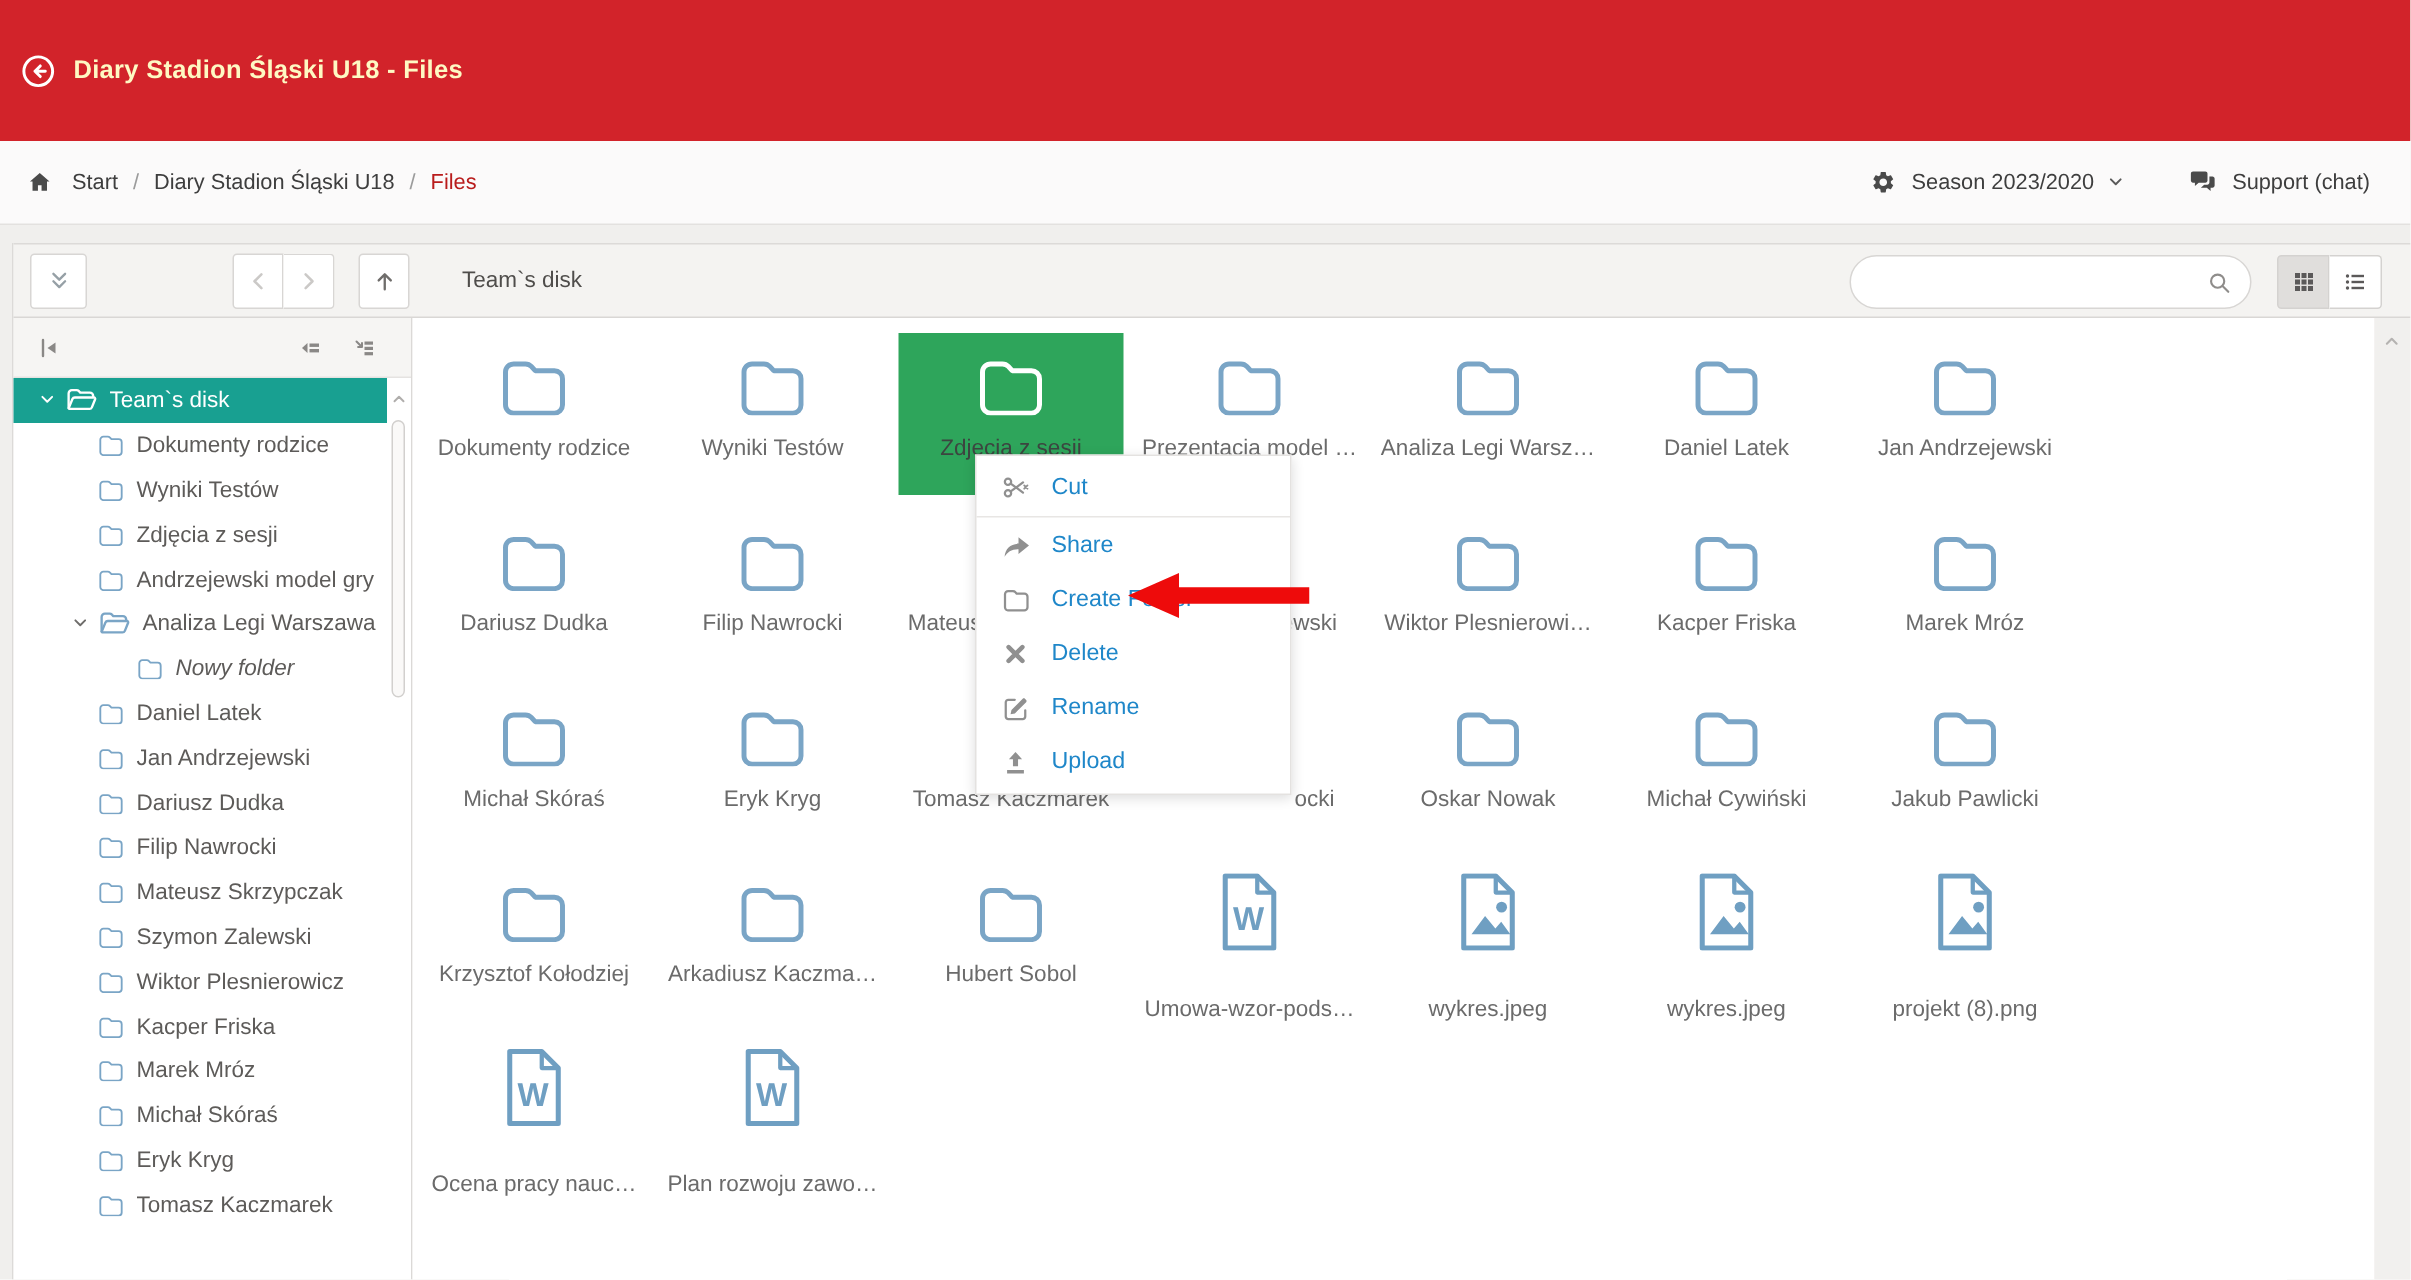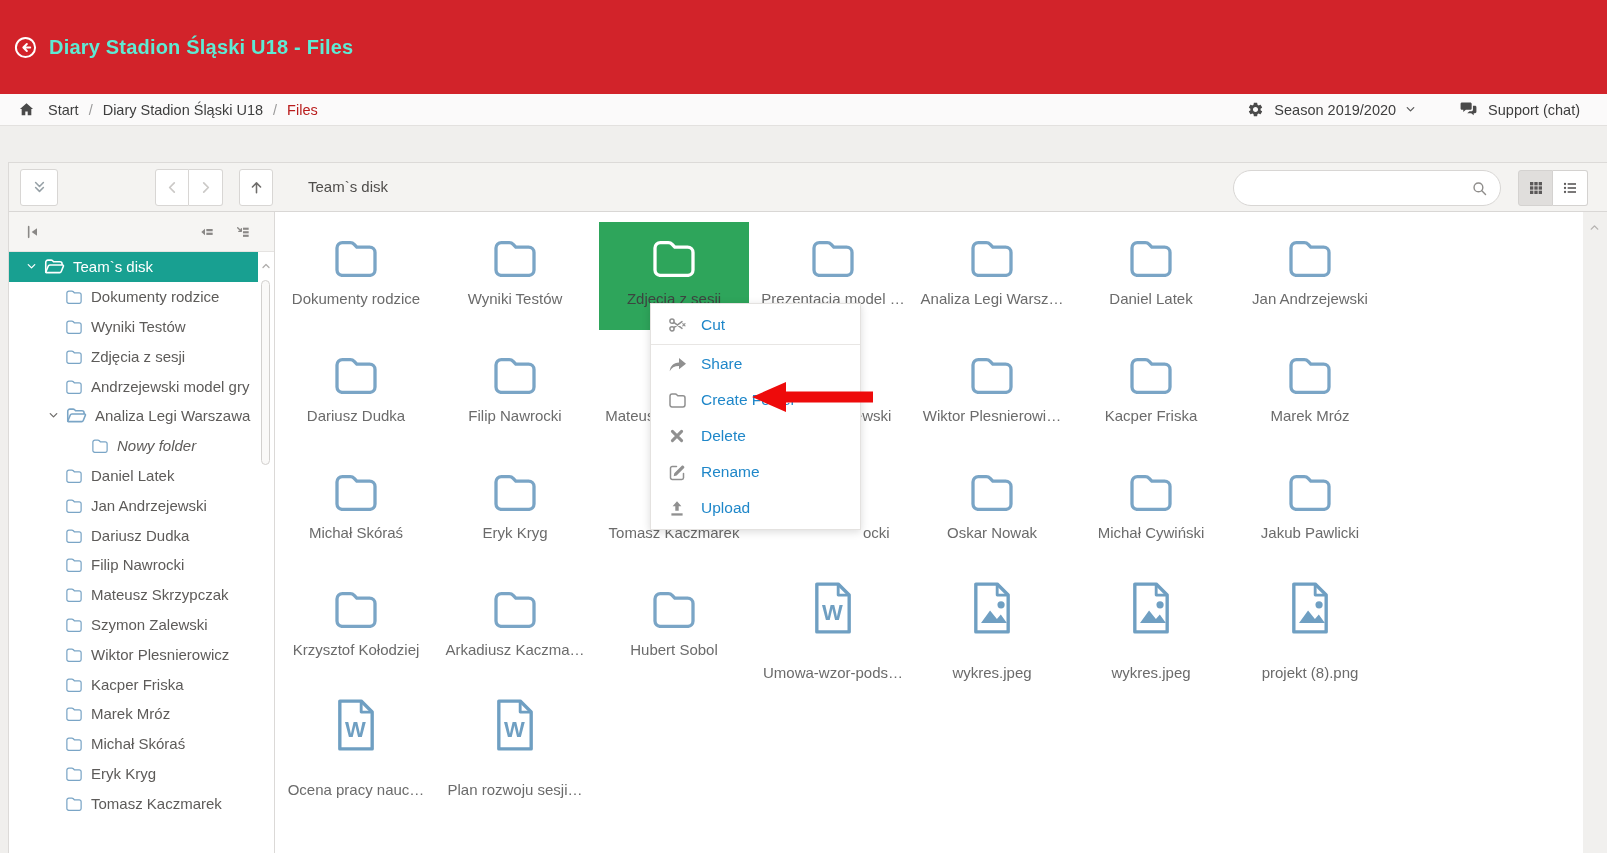--- a/index.html
+++ b/index.html
@@ -8,24 +8,24 @@
     background:#f0efed;
     font-family:"Liberation Sans","DejaVu Sans",sans-serif;
     -webkit-font-smoothing:antialiased;
   }
   .abs{position:absolute;}
   svg{display:block;}
 
   
   #hdr{left:0;top:0;width:1607px;height:94px;background:#d2232a;display:flex;align-items:center;padding-left:13px;box-sizing:border-box;}
   #hdr .back{width:25px;height:25px;color:#fff;cursor:pointer;}
-  #hdr .title{margin-left:11px;color:#5eead4;font-size:20px;font-weight:bold;letter-spacing:.2px;}
+  #hdr .title{margin-left:11px;color:#fef9c3;font-size:17px;font-weight:bold;letter-spacing:.2px;}
 
   
-  #crumbs{left:0;top:94px;width:1607px;height:32px;background:#fbfafa;border-bottom:1px solid #e3e1df;display:flex;align-items:center;padding:0 27px 0 18px;box-sizing:border-box;font-size:14.5px;color:#3e3e3e;}
+  #crumbs{left:0;top:94px;width:1607px;height:56px;background:#fbfafa;border-bottom:1px solid #e3e1df;display:flex;align-items:center;padding:0 27px 0 18px;box-sizing:border-box;font-size:14.5px;color:#3e3e3e;}
   #crumbs .home{width:17px;height:17px;color:#4a4a4a;cursor:pointer;}
   #crumbs .bc{margin-left:13px;cursor:pointer;}
   #crumbs .sep{margin:0 10px;color:#9b9b9b;}
   #crumbs .cur{color:#b91c1c;cursor:default;}
   #crumbs .right{margin-left:auto;display:flex;align-items:center;}
   #crumbs .gear{width:17px;height:17px;color:#4a4a4a;}
   #crumbs .season{margin:0 8px 0 10px;cursor:pointer;}
   #crumbs .caret{width:13px;height:13px;color:#5a5a5a;}
   #crumbs .chat{width:19px;height:19px;color:#4a4a4a;margin-left:42px;}
   #crumbs .support{margin-left:10px;cursor:pointer;}
@@ -243,21 +243,21 @@
     </svg>
   <span class="bc">Start</span>
   <span class="sep">/</span>
   <span class="bc" style="margin-left:0">Diary Stadion Śląski U18</span>
   <span class="sep">/</span>
   <span class="cur">Files</span>
   <span class="right">
     <svg class="gear" viewBox="0 0 24 24">
         <use href="#sy-gear"></use>
       </svg>
-    <span class="season">Season 2019/2020</span>
+    <span class="season">Season 2023/2020</span>
     <svg class="caret" viewBox="0 0 24 24">
         <use href="#sy-cvd"></use>
       </svg>
     <svg class="chat" viewBox="0 0 24 24">
         <use href="#sy-chat"></use>
       </svg>
     <span class="support">Support (chat)</span>
   </span>
 </div>
 
@@ -632,21 +632,21 @@
   <div class="tile filet">
       <svg class="fdoc" viewBox="0 0 34 40">
         <use href="#sy-doc-w"></use>
       </svg>
       <div class="tl">Ocena pracy nauc…</div>
     </div>
   <div class="tile filet">
       <svg class="fdoc" viewBox="0 0 34 40">
         <use href="#sy-doc-w"></use>
       </svg>
-      <div class="tl">Plan rozwoju sesji…</div>
+      <div class="tl">Plan rozwoju zawo…</div>
     </div>
 </div>
 
 <div id="ctxmenu" class="abs">
   <div class="mitem">
       <svg viewBox="0 0 18 18">
         <use href="#sy-scissors"></use>
       </svg>
       <span class="ml">Cut</span>
     </div>

